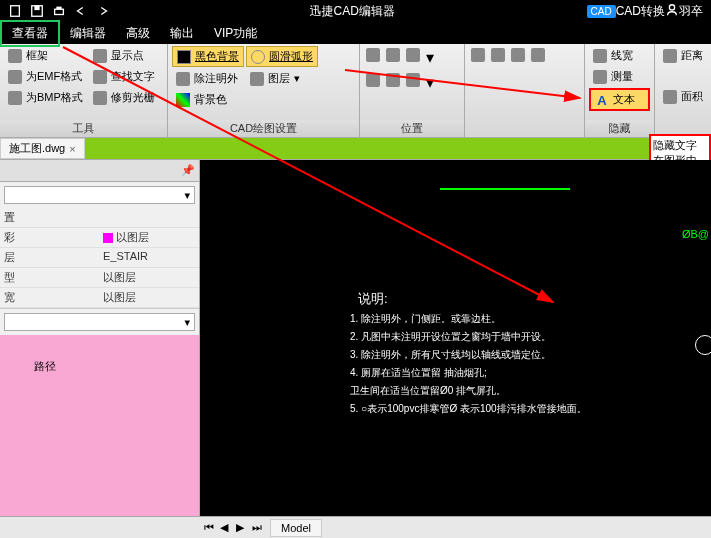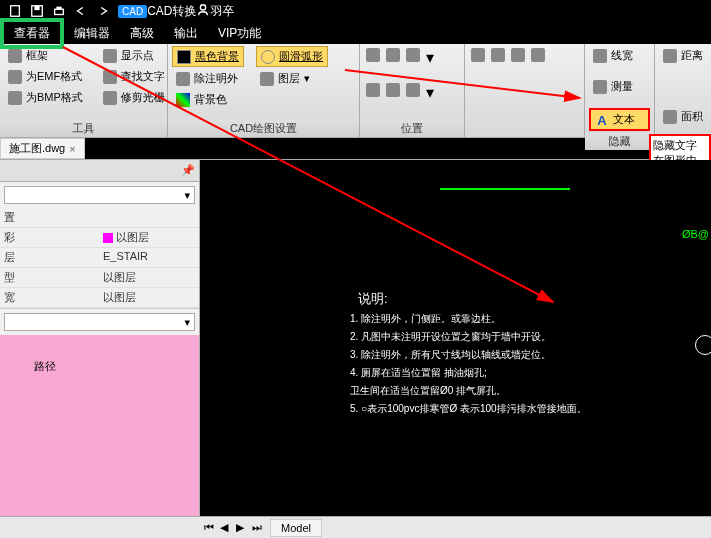--- a/index.html
+++ b/index.html
@@ -7,38 +7,38 @@
 
 .titlebar { background: #000; height: 22px; display: flex; align-items: center; color: #fff; font-size: 12px; }
 .titlebar-icons { display: flex; gap: 8px; padding: 0 8px; }
 .titlebar-icons span { width: 14px; height: 14px; display: inline-flex; align-items: center; justify-content: center; }
 .app-title { flex: 1; text-align: center; }
 .titlebar-right { display: flex; align-items: center; padding-right: 8px; }
 .cad-icon { background: #1890ff; color: #fff; padding: 1px 4px; border-radius: 2px; font-size: 10px; }
 
 .menubar { background: #000; height: 22px; display: flex; align-items: center; color: #fff; font-size: 12px; }
 .menu-item { padding: 3px 10px; cursor: pointer; }
-.menu-item.active { border: 4px solid #22c55e; }
+.menu-item.active { border: 2px solid #22c55e; }
 
 .ribbon { background: linear-gradient(#f0f0f0, #d8d8d8); height: 94px; display: flex; border-bottom: 1px solid #aaa; }
 .ribbon-group { border-right: 1px solid #aaa; display: flex; flex-direction: column; justify-content: space-between; }
-.ribbon-group-content { display: flex; flex-direction: column; padding: 2px 4px; gap: 12px; flex: 1; }
+.ribbon-group-content { display: flex; flex-direction: column; padding: 2px 4px; gap: 2px; flex: 1; }
 .ribbon-group-label { text-align: center; font-size: 11px; color: #333; padding: 1px 0; background: linear-gradient(#e0e0e0, #d0d0d0); }
 .ribbon-btn { display: flex; align-items: center; gap: 4px; font-size: 11px; padding: 2px 4px; cursor: pointer; white-space: nowrap; }
 .ribbon-btn.highlight { background: #ffd966; border: 1px solid #c0a030; text-decoration: underline; }
 .r-icon { width: 14px; height: 14px; display: inline-block; }
 .icon-box { background: #888; border-radius: 2px; }
 
 .text-btn-highlight { border: 2px solid #ff0000; background: #ffd966; }
 
 .ribbon-icons-row { display: flex; gap: 6px; padding: 2px; }
 
 .hidden-text-highlight { position: absolute; top: 134px; right: 0; width: 62px; border: 2px solid #ff0000; background: #fff; font-size: 11px; padding: 2px; }
 
-.doc-tab { display: flex; align-items: center; background: #000000; border-bottom: 1px solid #aaa; height: 22px; font-size: 11px; }
+.doc-tab { display: flex; align-items: center; background: #84cc16; border-bottom: 1px solid #aaa; height: 22px; font-size: 11px; }
 .doc-tab-item { padding: 2px 8px; background: #f5f5f5; border: 1px solid #ccc; display: flex; align-items: center; gap: 4px; }
 .doc-tab-close { color: #666; cursor: pointer; }
 
 .main-area { display: flex; height: calc(538px - 22px - 22px - 94px - 22px - 22px); }
 
 .left-panel { width: 200px; background: #f0f0f0; border-right: 1px solid #aaa; display: flex; flex-direction: column; font-size: 11px; }
 .panel-header { background: #e0e0e0; padding: 4px; border-bottom: 1px solid #aaa; display: flex; justify-content: flex-end; }
 .panel-section { border-bottom: 1px solid #ccc; }
 .panel-row { display: flex; padding: 2px 4px; border-bottom: 1px solid #e0e0e0; }
 .panel-label { width: 55px; color: #333; }
@@ -91,20 +91,21 @@
         <svg class="icon" viewBox="0 0 16 16">
           <path d="M10 4 L4 8 L10 12" fill="none" stroke="#fff" stroke-width="1.5"></path>
         </svg>
       </span>
     <span>
         <svg class="icon" viewBox="0 0 16 16">
           <path d="M6 4 L12 8 L6 12" fill="none" stroke="#fff" stroke-width="1.5"></path>
         </svg>
       </span>
   </div>
+  <div class="app-title">迅捷CAD编辑器</div>
   <div class="titlebar-right">
     <span class="cad-icon">CAD</span>
     <span>CAD转换</span>
     <span><svg class="icon" viewBox="0 0 16 16">
           <circle cx="8" cy="5" r="3" fill="none" stroke="#fff" stroke-width="1.5"></circle>
           <path d="M3 14 Q3 10 8 10 Q13 10 13 14" fill="none" stroke="#fff" stroke-width="1.5"></path>
         </svg></span>
     <span>羽卒</span>
   </div>
 </div>

